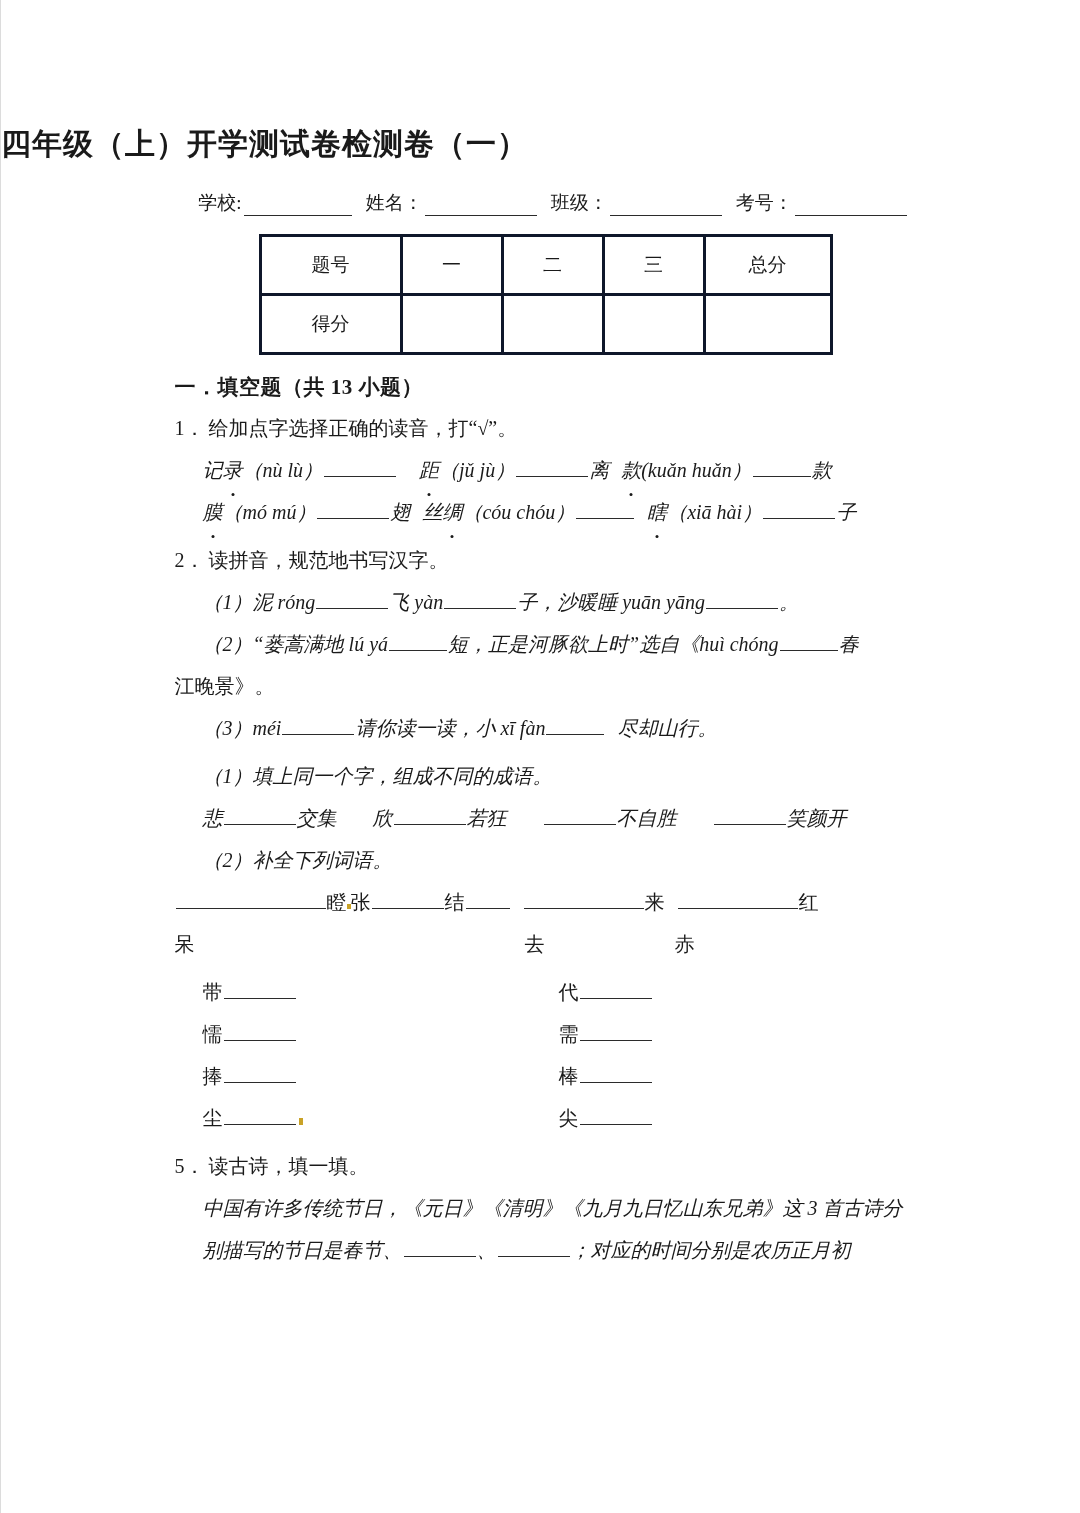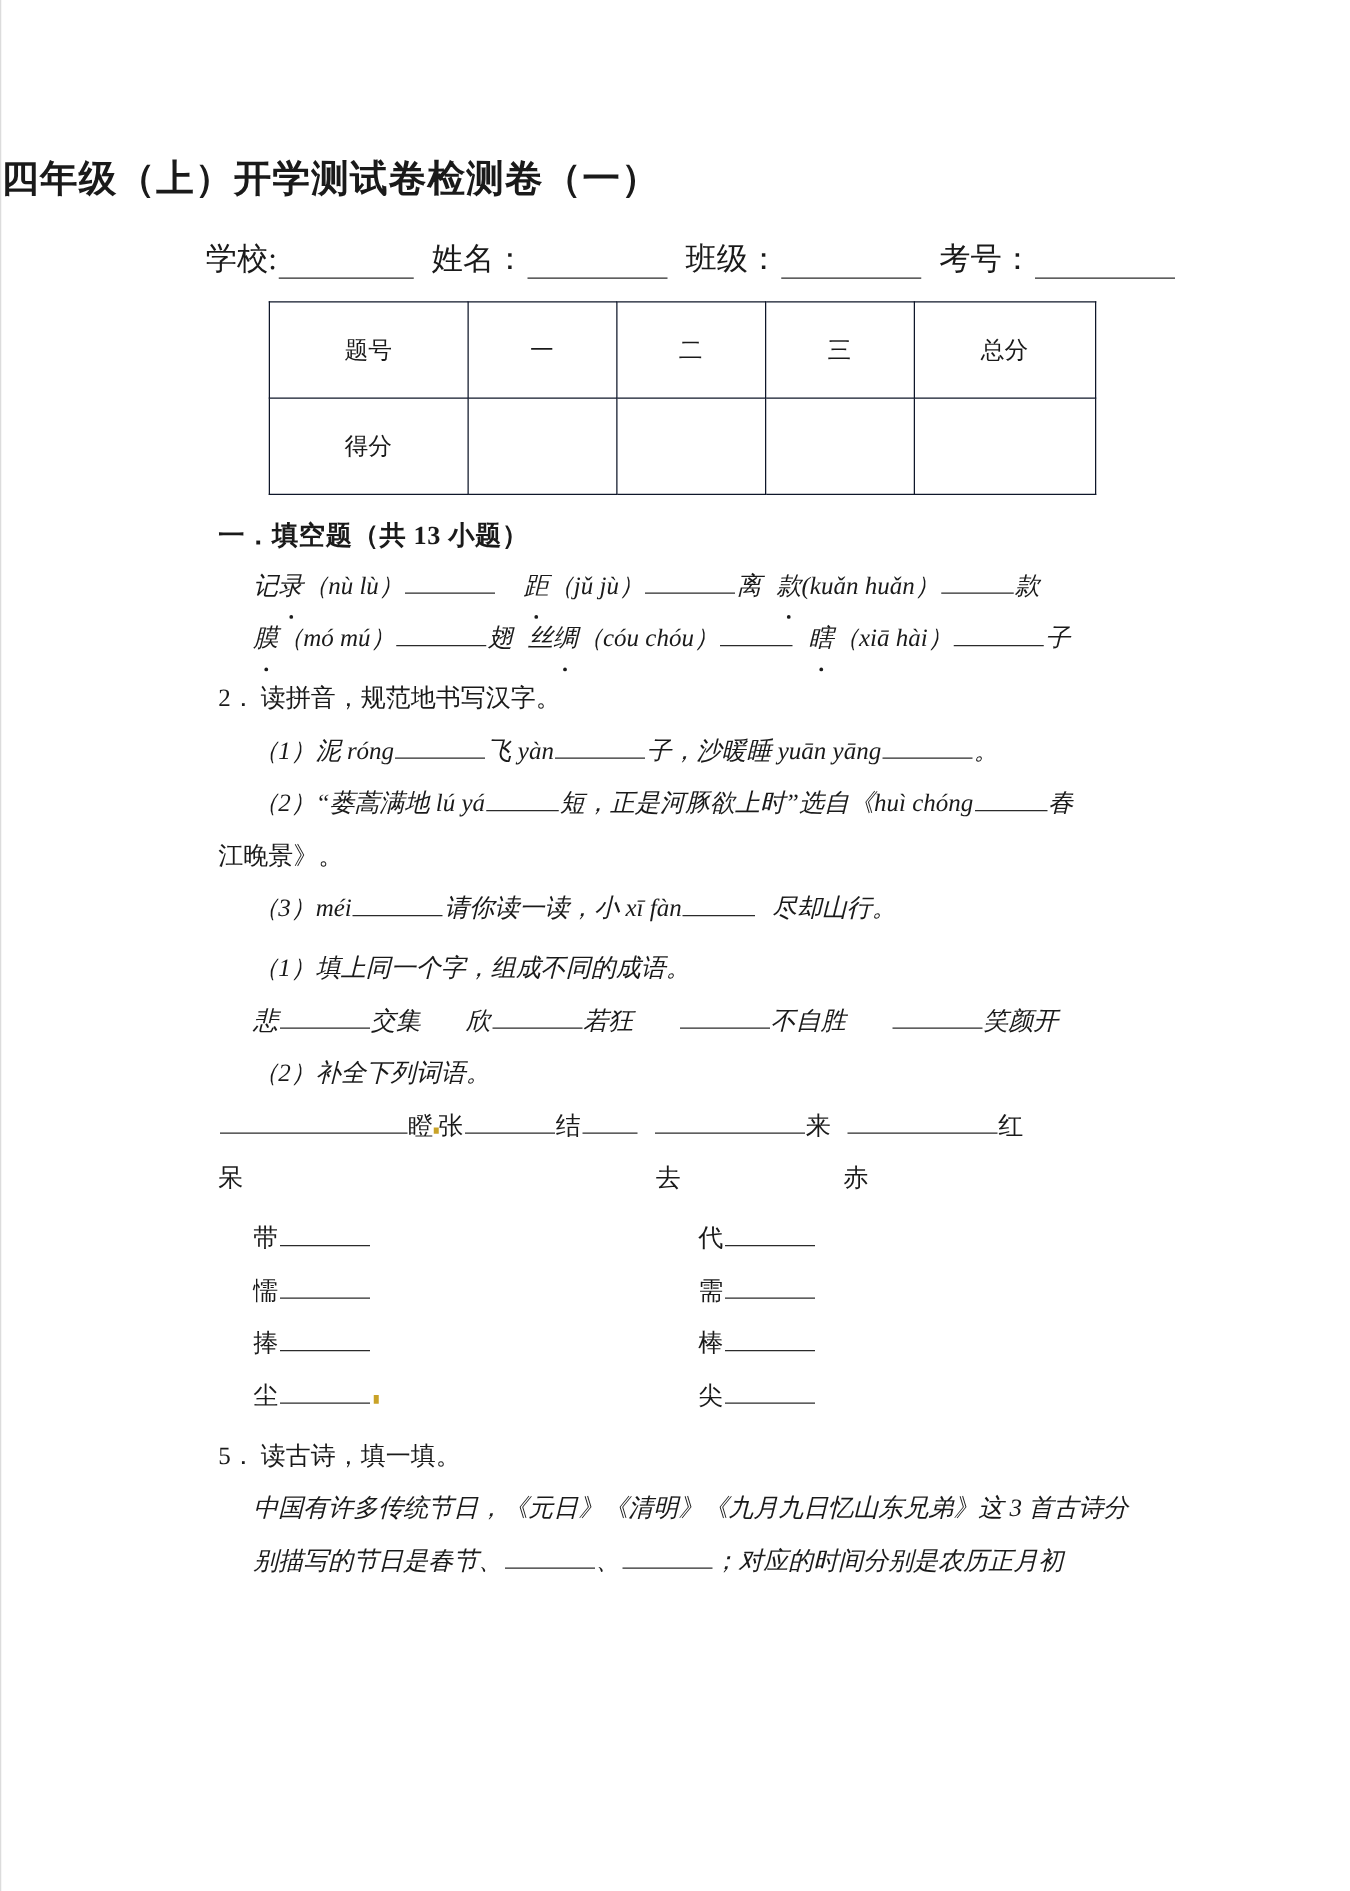--- a/index.html
+++ b/index.html
@@ -36,21 +36,21 @@
     padding-top: 126px;
     line-height: 1.2;
     font-family: "Liberation Serif", "DejaVu Serif", serif;
   }
 
   
   .info-line {
     display: flex;
     justify-content: center;
     gap: 0px;
-    font-size: 25px;
+    font-size: 19px;
     margin-top: 28px;
     padding-left: 24px;
   }
   .info-field {
     display: inline-flex;
     align-items: flex-end;
     white-space: nowrap;
   }
   .info-label { padding-right: 2px; }
   .info-blank {
@@ -69,25 +69,25 @@
     display: flex;
     justify-content: center;
     margin-top: 18px;
     padding-left: 10px;
   }
   table.score-table {
     border-collapse: collapse;
     font-size: 19px;
   }
   table.score-table td {
-    border: 1px solid #0f172a;
+    border: 3px solid #0f172a;
     height: 40px;
     text-align: center;
     vertical-align: middle;
-    padding: 18px;
+    padding: 8px;
   }
   td.col-label { width: 122px; }
   td.col-num   { width: 82px; }
   td.col-total { width: 108px; }
 
   
   .content {
     margin: 0 auto;
     width: 748px;
     padding-left: 8px;
@@ -219,20 +219,23 @@
       </tr>
     </tbody>
       </table>
   </div>
 
   <div class="content">
 
     <div class="section-heading">一．填空题（共 13 小题）</div>
 
     <div class="q">
+      <span class="q-stem">
+        <span class="q-num">1．</span><span>给加点字选择正确的读音，打“√”。</span>
+      </span>
 
       <span class="indent-1">
         <span>记</span><span class="dotchar">录</span><span class="pinyin">（nù lù）</span><span class="bl bl-m"></span><span class="spacer-mid"></span><span class="dotchar">距</span><span class="pinyin">（jǔ jù）</span><span class="bl bl-m"></span><span>离</span><span class="spacer-sm"></span><span class="dotchar">款</span><span class="pinyin">(kuǎn huǎn）</span><span class="bl bl-s"></span><span>款</span>
       </span>
 
 
       <span class="indent-1">
         <span class="dotchar">膜</span><span class="pinyin">（mó mú）</span><span class="bl bl-m"></span><span>翅</span><span class="spacer-sm"></span><span>丝</span><span class="dotchar">绸</span><span class="pinyin">（cóu chóu）</span><span class="bl bl-s"></span><span class="spacer-sm"></span><span class="dotchar">瞎</span><span class="pinyin">（xiā hài）</span><span class="bl bl-m"></span><span>子</span>
       </span>
     </div>

